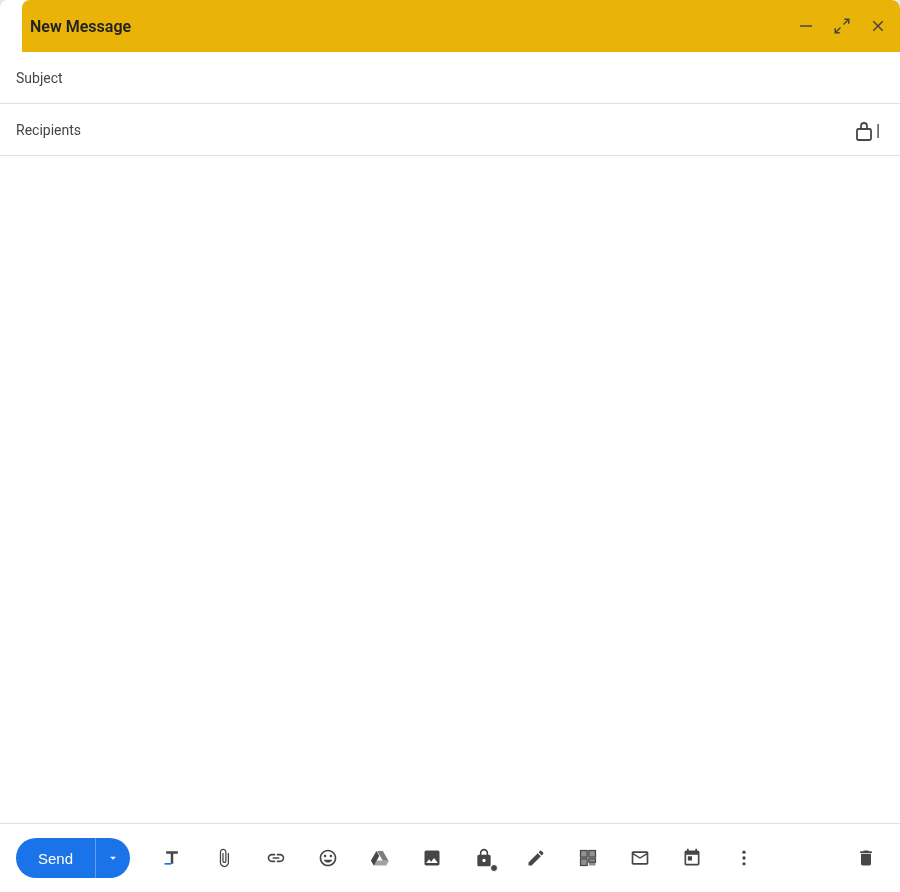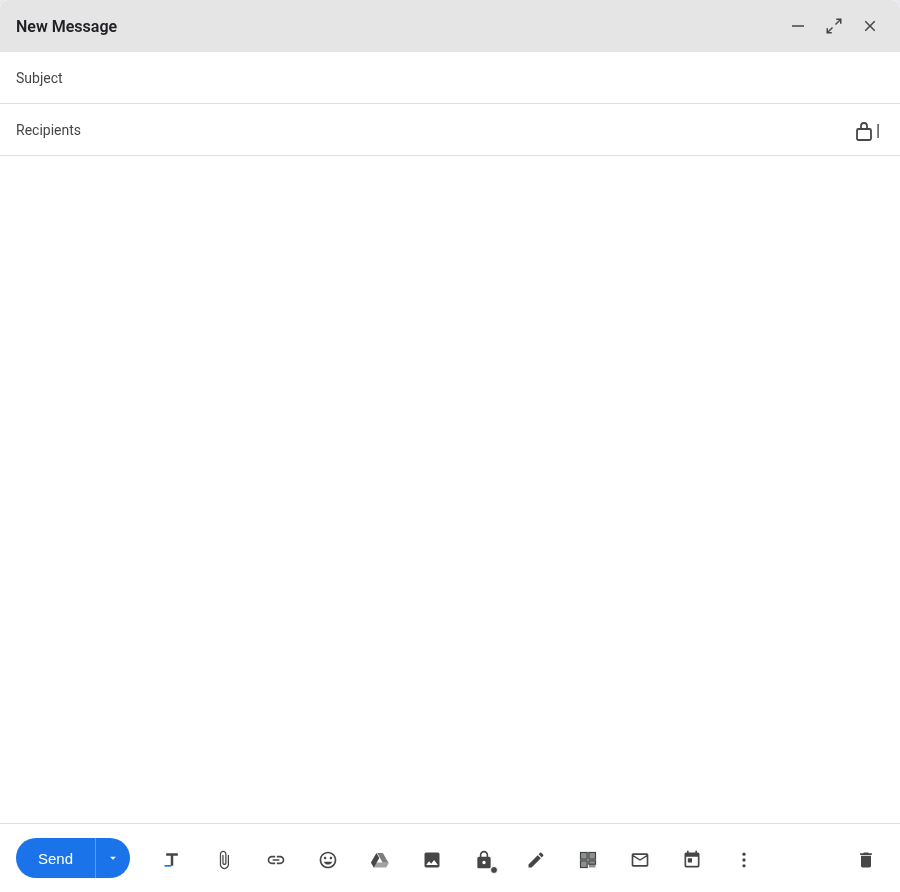--- a/index.html
+++ b/index.html
@@ -23,27 +23,28 @@
       height: 892px;
       background: #ffffff;
       display: flex;
       flex-direction: column;
       box-shadow: 0 4px 20px rgba(0,0,0,0.2);
       border-radius: 8px 8px 0 0;
       overflow: hidden;
     }
 
     .title-bar {
-      background: #e5e5e5;
-      padding: 10px 16px;
+      background: #eab308;
+      padding: 10px 8px;
       display: flex;
       align-items: center;
       justify-content: space-between;
       min-height: 52px;
       border-radius: 8px 8px 0 0;
+      margin-left: 22px;
     }
 
     .title-text {
       font-size: 16px;
       font-weight: 600;
       color: #202124;
     }
 
     .window-controls {
       display: flex;
@@ -120,21 +121,21 @@
       padding: 12px 16px;
       font-size: 14px;
       color: #202124;
       outline: none;
       overflow-y: auto;
       cursor: text;
     }
 
     .toolbar {
       display: flex;
-      align-items: flex-end;
+      align-items: center;
       padding: 14px 16px;
       gap: 16px;
       border-top: 1px solid #e0e0e0;
       min-height: 64px;
     }
 
     .send-btn-group {
       display: flex;
       align-items: center;
       border-radius: 20px;

